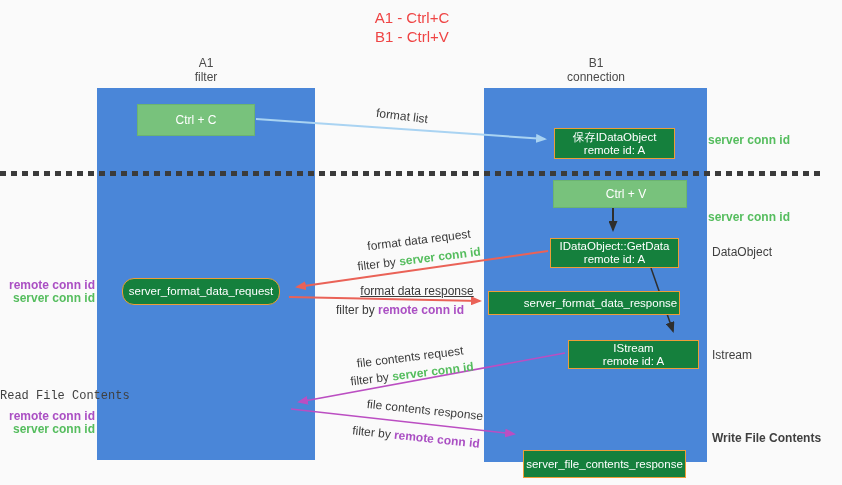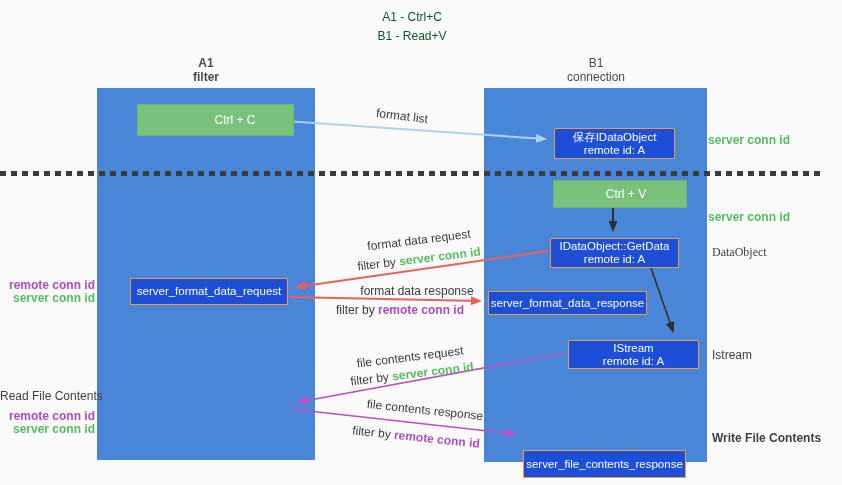--- a/index.html
+++ b/index.html
@@ -1,88 +1,88 @@
 <!DOCTYPE html>
 <html><head>
 <meta charset="utf-8">
 <style>
   html,body{margin:0;padding:0;}
   body{background:#fafafa;font-family:"Liberation Sans","DejaVu Sans",sans-serif;}
   .canvas{position:relative;width:842px;height:485px;background:#fafafa;overflow:hidden;}
 
   .title-block{position:absolute;left:312px;top:8px;width:200px;text-align:center;
-    font-size:12px;line-height:19px;color:#14532d;}
+    font-size:15px;line-height:19px;color:#ef4444;}
 
   .lane-header{position:absolute;text-align:center;font-size:12px;line-height:14px;color:#4a4a4a;}
-  .lane-header.left{left:146px;top:56px;width:120px;font-weight:bold;}
+  .lane-header.left{left:146px;top:56px;width:120px;}
   .lane-header.right{left:536px;top:56px;width:120px;}
 
   .lane{position:absolute;background:#4a86d8;z-index:1;}
   .lane.left{left:97px;top:88px;width:218px;height:372px;}
   .lane.right{left:484px;top:88px;width:223px;height:374px;}
 
   .divider{position:absolute;left:0;top:171px;width:823px;height:5px;z-index:2;
     background:repeating-linear-gradient(to right,#3b3b3b 0 6px,transparent 6px 11px);}
 
   .node{position:absolute;z-index:4;display:flex;flex-direction:column;align-items:center;
     justify-content:center;color:#fff;text-align:center;white-space:nowrap;}
   .node.green{background:#78c27c;border:1px solid #6cb470;font-size:12px;}
-  .node.orange{background:#1d4ed8;border:1px solid #ef9d38;font-size:11.5px;line-height:13px;}
+  .node.orange{background:#15803d;border:1px solid #ef9d38;font-size:11.5px;line-height:13px;}
 
-  .n-ctrl-c{left:137px;top:104px;width:116px;height:30px;padding-left:39px;}
+  .n-ctrl-c{left:137px;top:104px;width:116px;height:30px;}
   .n-save{left:554px;top:128px;width:119px;height:29px;}
   .n-ctrl-v{left:553px;top:180px;width:120px;height:26px;padding-left:12px;}
   .n-getdata{left:550px;top:238px;width:127px;height:28px;}
-  .n-sfdreq{left:130px;top:278px;width:156px;height:25px;}
-  .n-sfdres{left:488px;top:291px;width:157px;height:22px;}
+  .n-sfdreq{left:122px;top:278px;width:156px;height:25px;border-radius:12px;}
+  .n-sfdres{left:488px;top:291px;width:157px;height:22px;padding-left:33px;}
   .n-istream{left:568px;top:340px;width:129px;height:27px;}
   .n-sfcreq{left:128px;top:394px;width:160px;height:24px;}
   .n-sfcres{left:523px;top:450px;width:161px;height:26px;}
 
   .arrows{position:absolute;left:0;top:0;width:842px;height:485px;z-index:3;}
 
   .flow-label{position:absolute;z-index:5;white-space:nowrap;font-size:12px;color:#3b3b3b;
     transform:translate(-50%,-50%);}
   .fl-format-list{left:402px;top:116px;transform:translate(-50%,-50%) rotate(7deg);}
   .fl-fdr{left:419px;top:240px;transform:translate(-50%,-50%) rotate(-7deg);}
   .fl-fb1{left:419px;top:259px;transform:translate(-50%,-50%) rotate(-7deg);}
-  .fl-fdres{left:417px;top:291px;}
+  .fl-fdres{left:417px;top:291px;text-decoration:underline;}
   .fl-fb2{left:400px;top:310px;}
   .fl-fcr{left:410px;top:357px;transform:translate(-50%,-50%) rotate(-7deg);}
   .fl-fb3{left:412px;top:374px;transform:translate(-50%,-50%) rotate(-7deg);}
   .fl-fcres{left:425px;top:410px;transform:translate(-50%,-50%) rotate(6deg);}
   .fl-fb4{left:416px;top:437px;transform:translate(-50%,-50%) rotate(6deg);}
 
   .conn-green{color:#55bd5e;font-weight:bold;}
   .conn-purple{color:#aa4fc3;font-weight:bold;}
 
   .side-label{position:absolute;z-index:5;white-space:nowrap;font-size:12px;color:#3f3f3f;}
   .side-label.bold-green{color:#55bd5e;font-weight:bold;}
   .side-label.bold-purple{color:#aa4fc3;font-weight:bold;}
   .left-col{left:0;width:95px;text-align:right;}
 
   .sl-scid-top{left:708px;top:133px;}
   .sl-scid-mid{left:708px;top:210px;}
-  .sl-dataobject{left:712px;top:245px;font-family:Liberation Serif, serif;}
+  .sl-dataobject{left:712px;top:245px;}
   .sl-istream{left:712px;top:348px;}
   .sl-write{left:712px;top:431px;font-weight:bold;}
   .sl-rcid-top{top:278px;}
   .sl-scid-left-top{top:291px;}
-  .sl-read{top:389px;}
+  .sl-read{top:389px;font-family:Liberation Mono, monospace;}
   .sl-rcid-bot{top:409px;}
   .sl-scid-left-bot{top:422px;}
 </style>
 </head>
 <body>
 
 <div class="canvas">
 
   <div class="title-block">
     <div>A1 - Ctrl+C</div>
-    <div>B1 - Read+V</div>
+    <div>B1 - Ctrl+V</div>
   </div>
 
   <div class="lane-header left">
     <div>A1</div>
     <div>filter</div>
   </div>
   <div class="lane-header right">
     <div>B1</div>
     <div>connection</div>
   </div>

